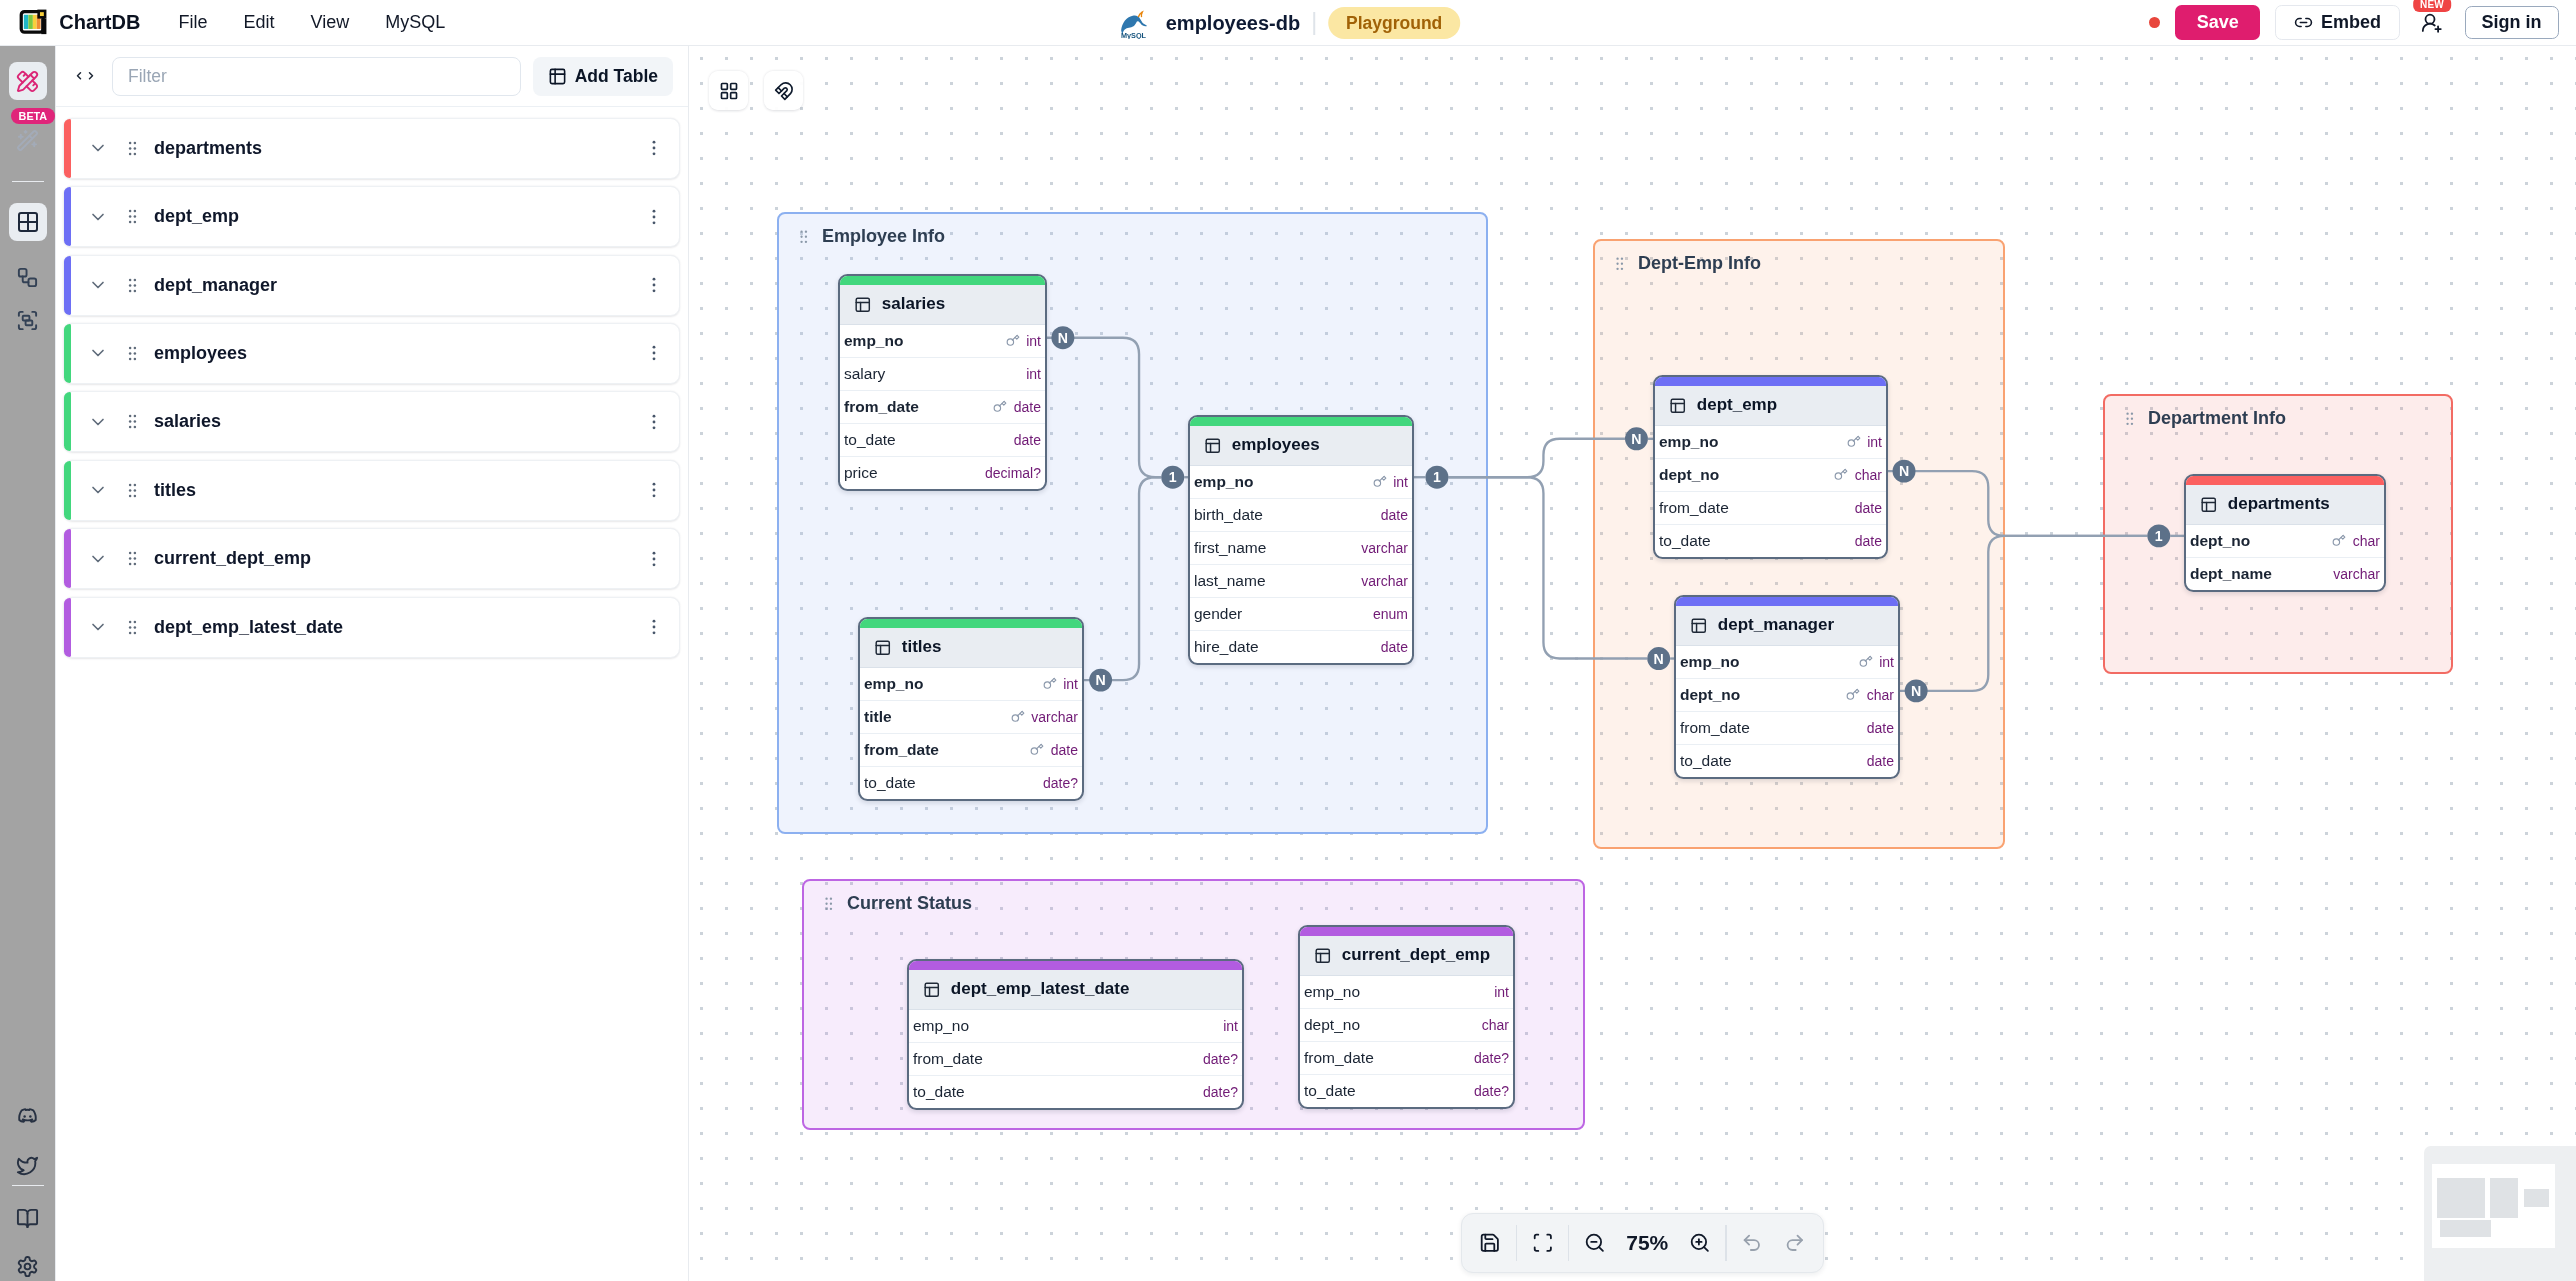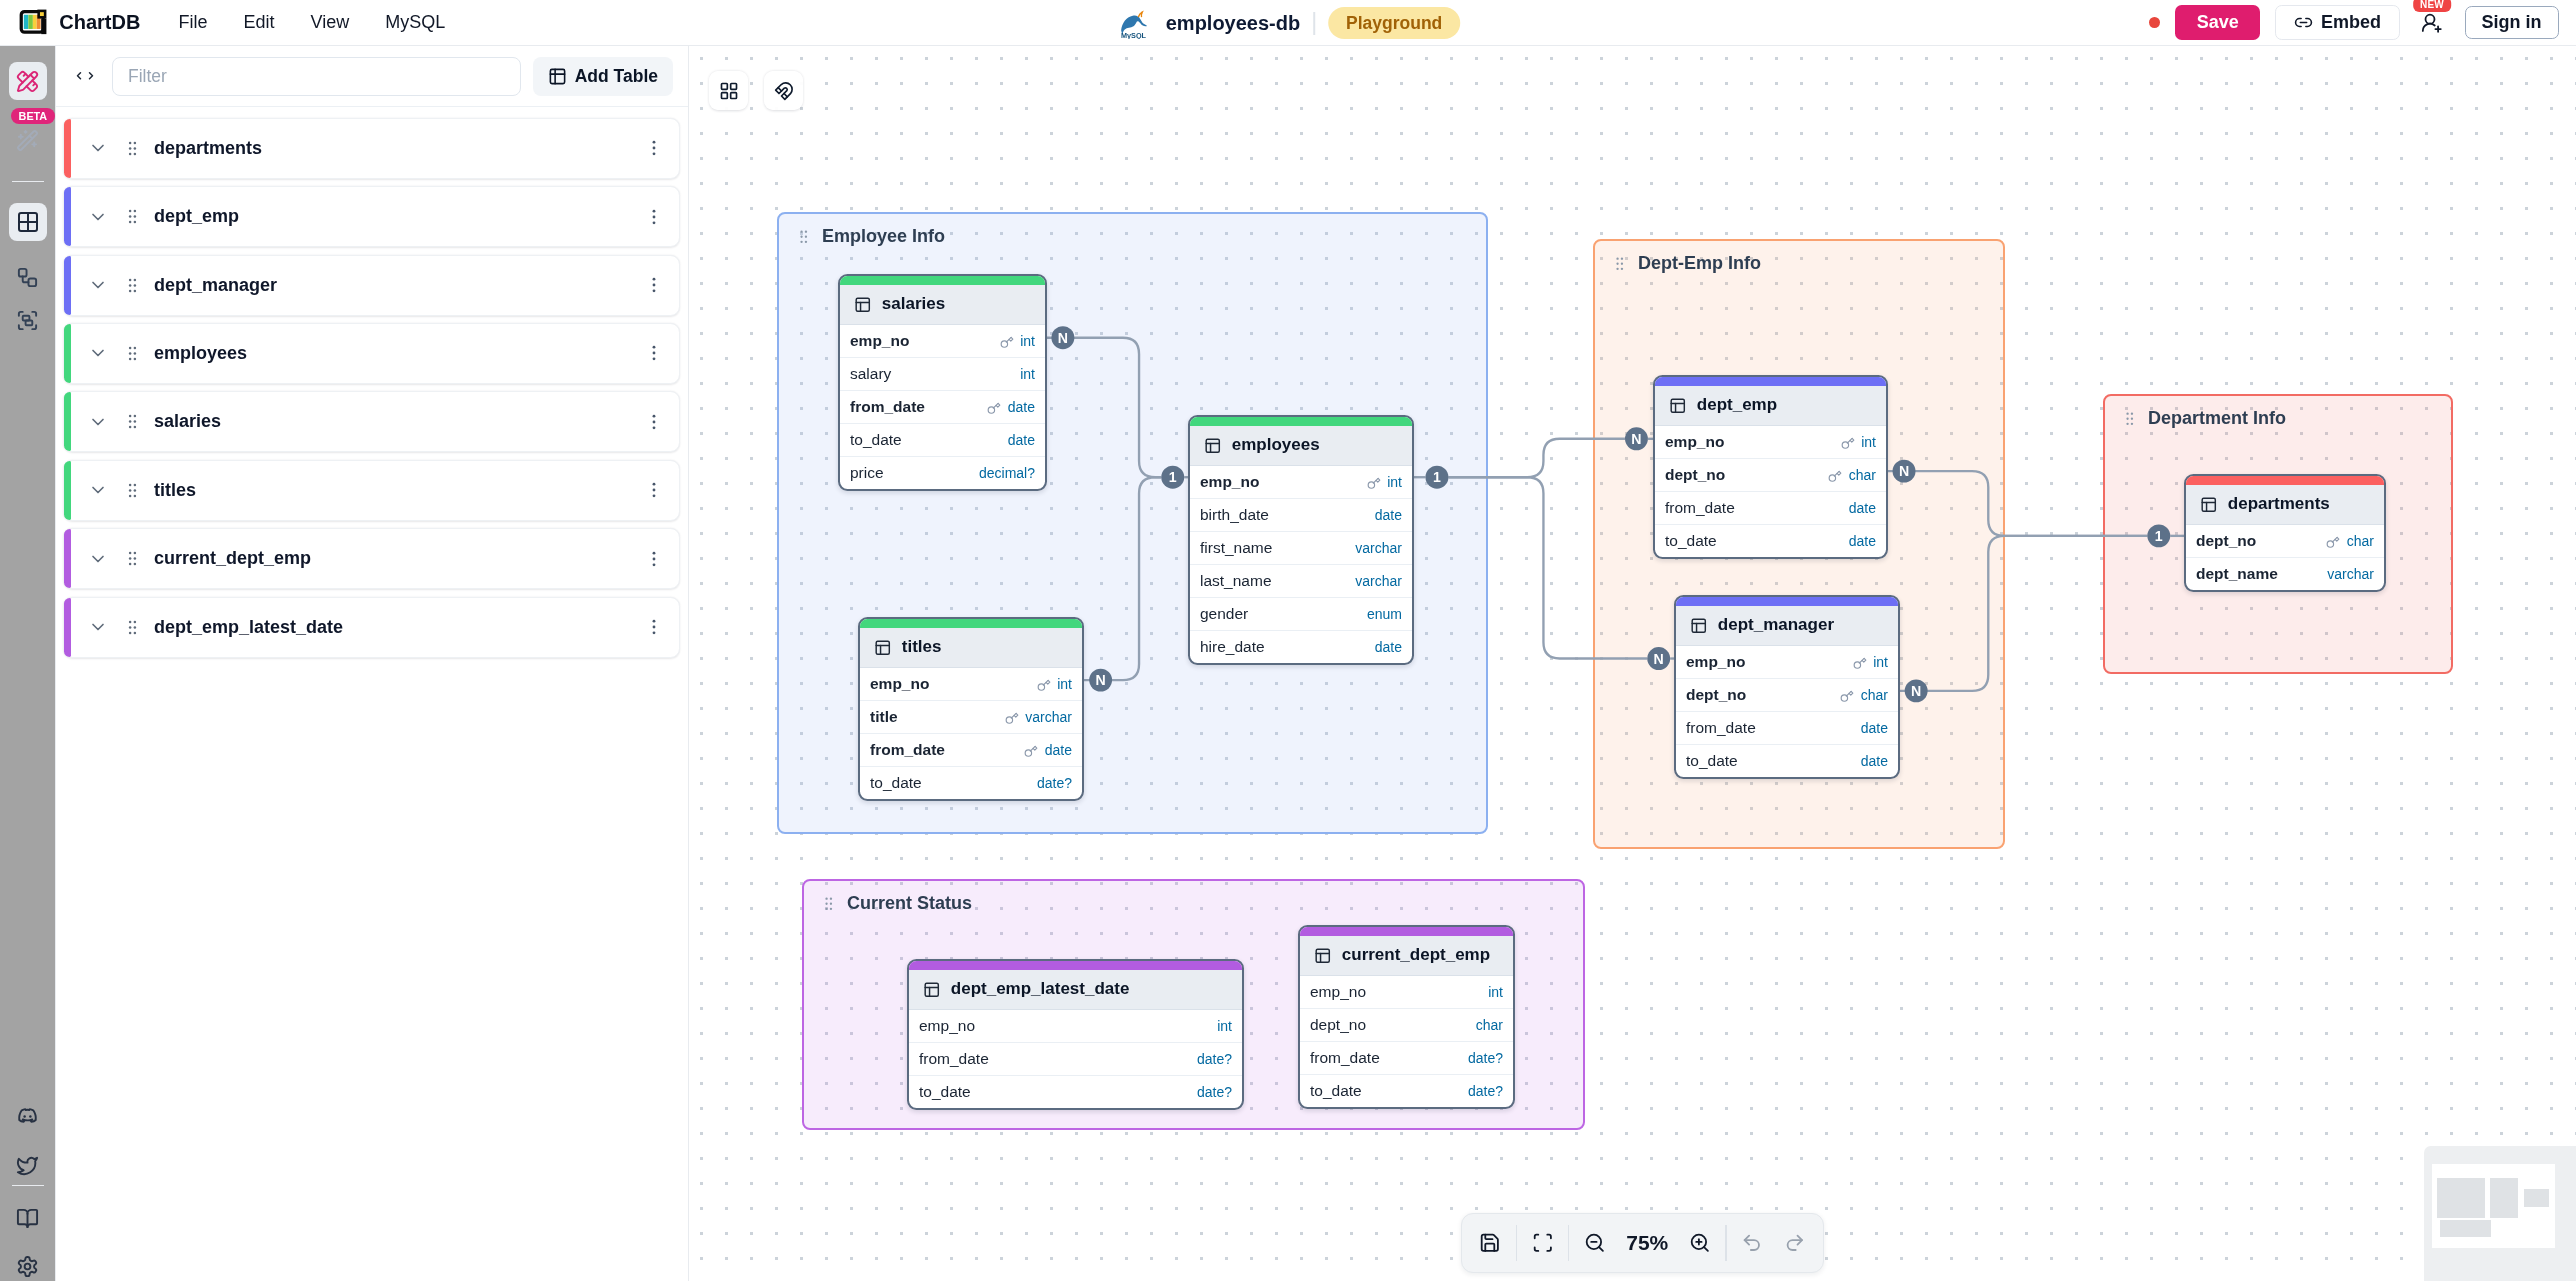--- a/index.html
+++ b/index.html
@@ -77,25 +77,25 @@
   .marker circle{fill:#5d7189;}
   .marker text{fill:#fff;font-size:21px;font-weight:700;text-anchor:middle;dominant-baseline:central;
                font-family:"Liberation Sans","DejaVu Sans",sans-serif;}
   .tnode{position:absolute;background:#fff;border:2px solid #5b6b80;border-radius:9.4px;overflow:hidden;
          box-shadow:0 2px 5.4px rgba(15,23,42,.14);box-sizing:border-box;z-index:6;}
   .tbar{height:8.8px;}
   .thead{height:39px;background:#e9edf2;border-bottom:1.3px solid #dae1e9;display:flex;align-items:center;
          gap:10.8px;padding:0 13.5px;}
   .thead .ticon{color:#1f2937;width:17.5px;height:17.5px;}
   .tname{font-size:17px;font-weight:700;color:#0b1526;}
-  .trow{height:32px;display:flex;align-items:center;justify-content:space-between;padding:0 10px;}
+  .trow{height:32px;display:flex;align-items:center;justify-content:space-between;padding:0 4px;}
   .trow + .trow{border-top:1.3px solid #eaeff4;}
   .fname{font-size:15.5px;color:#1a2433;}
   .fname.b{font-weight:700;}
-  .ftype{display:flex;align-items:flex-end;gap:6.7px;font-size:14px;color:#0369a1;}
+  .ftype{display:flex;align-items:flex-start;gap:6.7px;font-size:14px;color:#701a75;}
   .ftype .key{width:14px;height:14px;color:#8b98ab;}
   .float-btn{position:absolute;width:39px;height:39px;background:rgba(255,255,255,.95);border:none;border-radius:9.4px;
              box-shadow:0 0.7px 2.7px rgba(16,24,40,.14);display:flex;align-items:center;justify-content:center;
              color:#0f1b2d;z-index:8;}
 
   
   .bottombar{position:absolute;left:1461px;top:1213px;height:58px;background:#f2f4f6;border:1.3px solid #e4e8ec;
              border-radius:12px;display:flex;align-items:center;padding:0 6.7px;z-index:20;
              box-shadow:0 1.3px 5.4px rgba(16,24,40,.07);}
   .bb-btn{width:43px;height:43px;border:none;background:transparent;border-radius:8px;display:flex;

